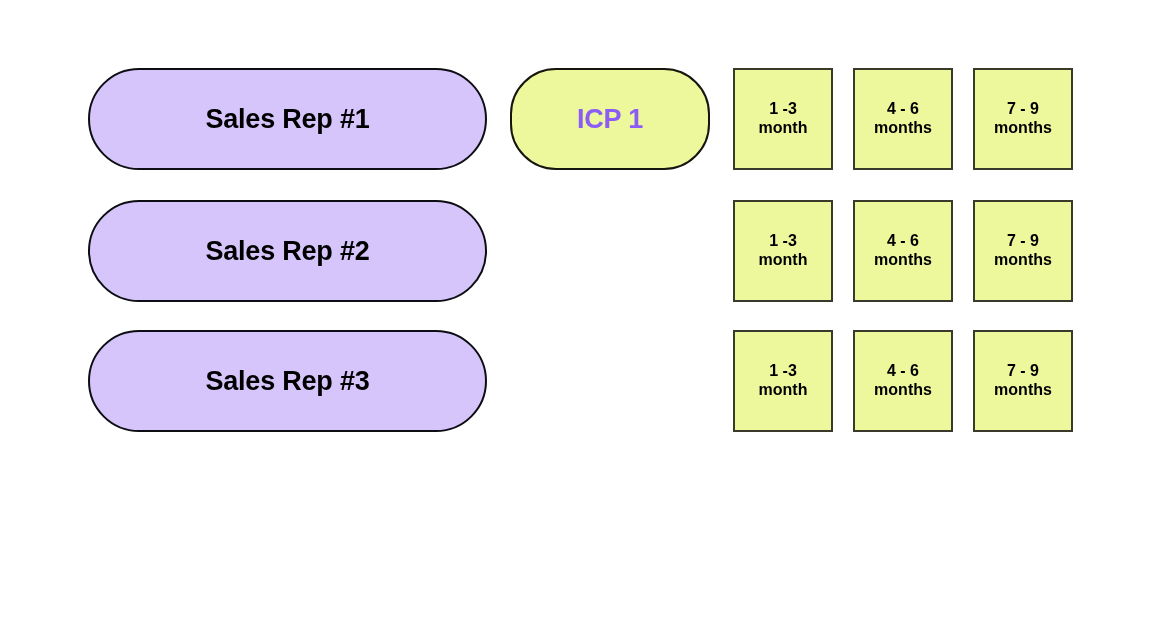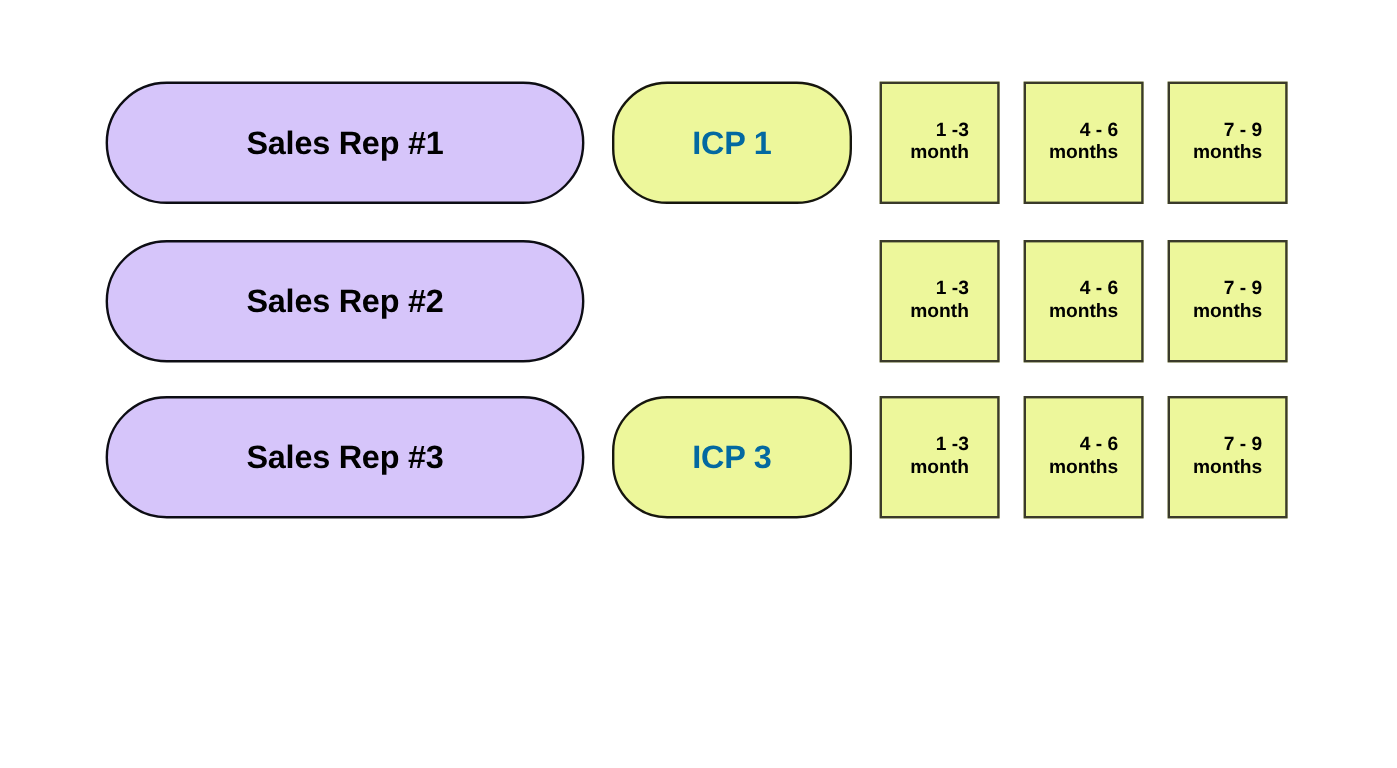--- a/index.html
+++ b/index.html
@@ -58,39 +58,39 @@
     top: 0;
     width: 200px;
     height: 102px;
     box-sizing: border-box;
     background: #edf79b;
     border: 2.5px solid #16160e;
     border-radius: 46px;
     display: flex;
     align-items: center;
     justify-content: center;
-    color: #0369a1;
+    color: #8b5cf6;
     font-size: 27px;
     font-weight: bold;
     letter-spacing: -0.2px;
   }
 
   
   .month-box {
     position: absolute;
     top: 0;
     width: 100px;
     height: 102px;
     box-sizing: border-box;
     background: #edf79b;
     border: 2px solid #3a3a2a;
     display: flex;
     align-items: center;
     justify-content: center;
-    text-align: right;
+    text-align: center;
     color: #000000;
     font-size: 16px;
     font-weight: bold;
     line-height: 1.16;
     white-space: pre-line;
   }
   .month-box.c0 { left: 733px; }
   .month-box.c1 { left: 853px; }
   .month-box.c2 { left: 973px; }
 
@@ -142,23 +142,20 @@
     <div class="month-box c1">4 - 6
 months</div>
     <div class="month-box c2">7 - 9
 months</div>
   </div>
 
   <div class="row" style="top:330px;">
     <div class="rep-pill">
       <span>Sales Rep #3</span>
     </div>
-    <div class="icp-pill">
-      <span>ICP 3</span>
-    </div>
     <div class="month-box c0">1 -3
 month</div>
     <div class="month-box c1">4 - 6
 months</div>
     <div class="month-box c2">7 - 9
 months</div>
   </div>
 
 
 </div>

